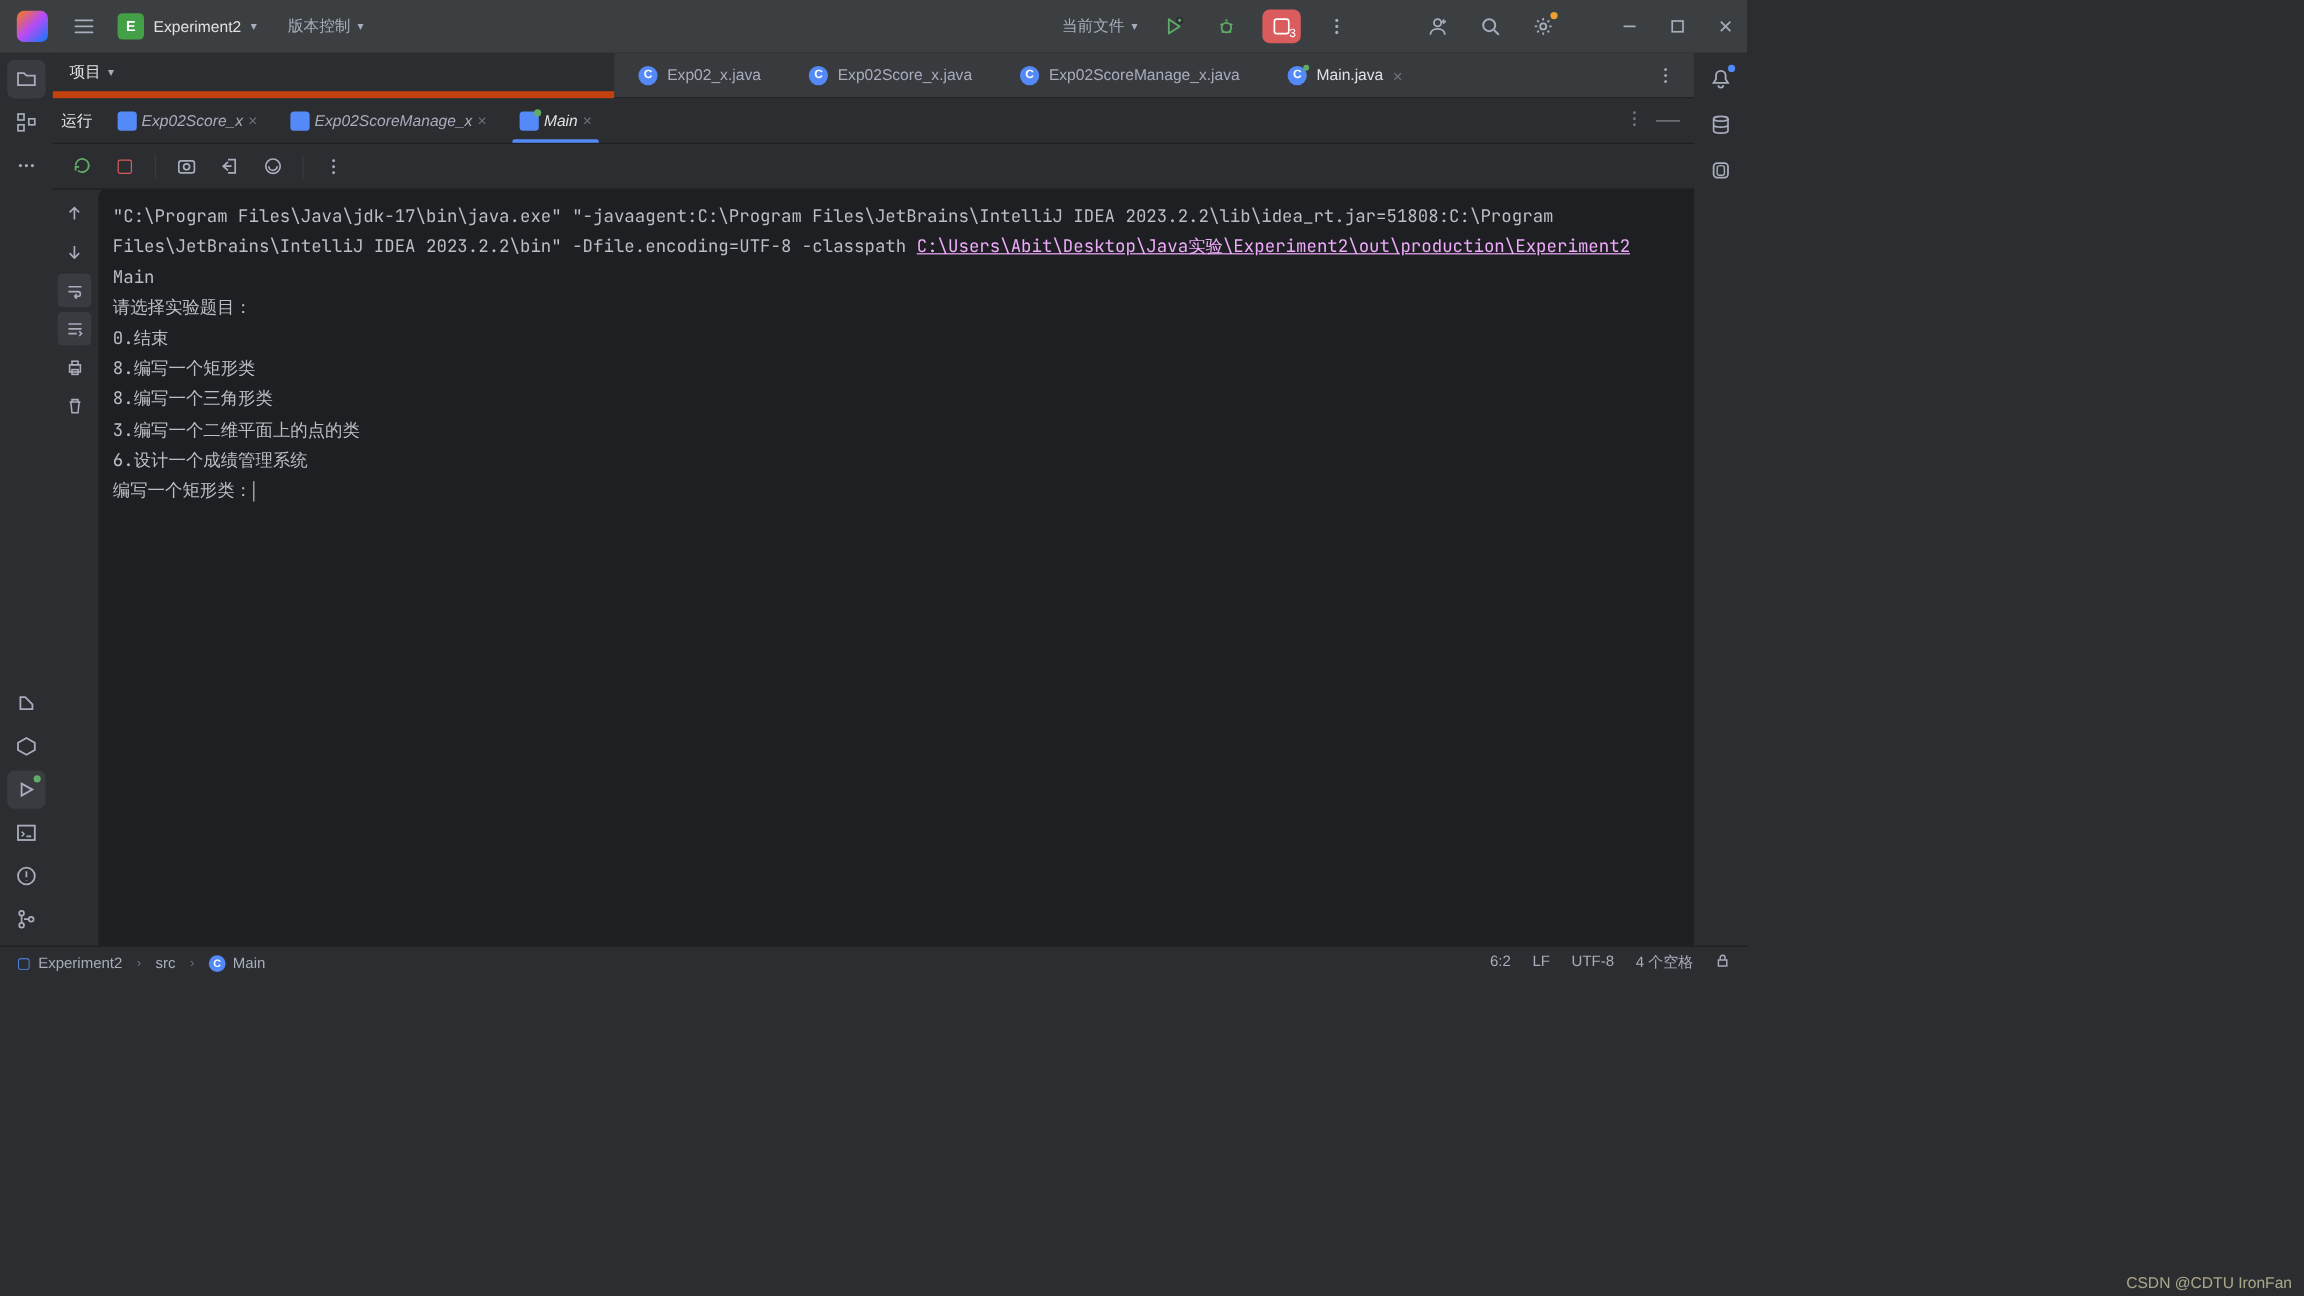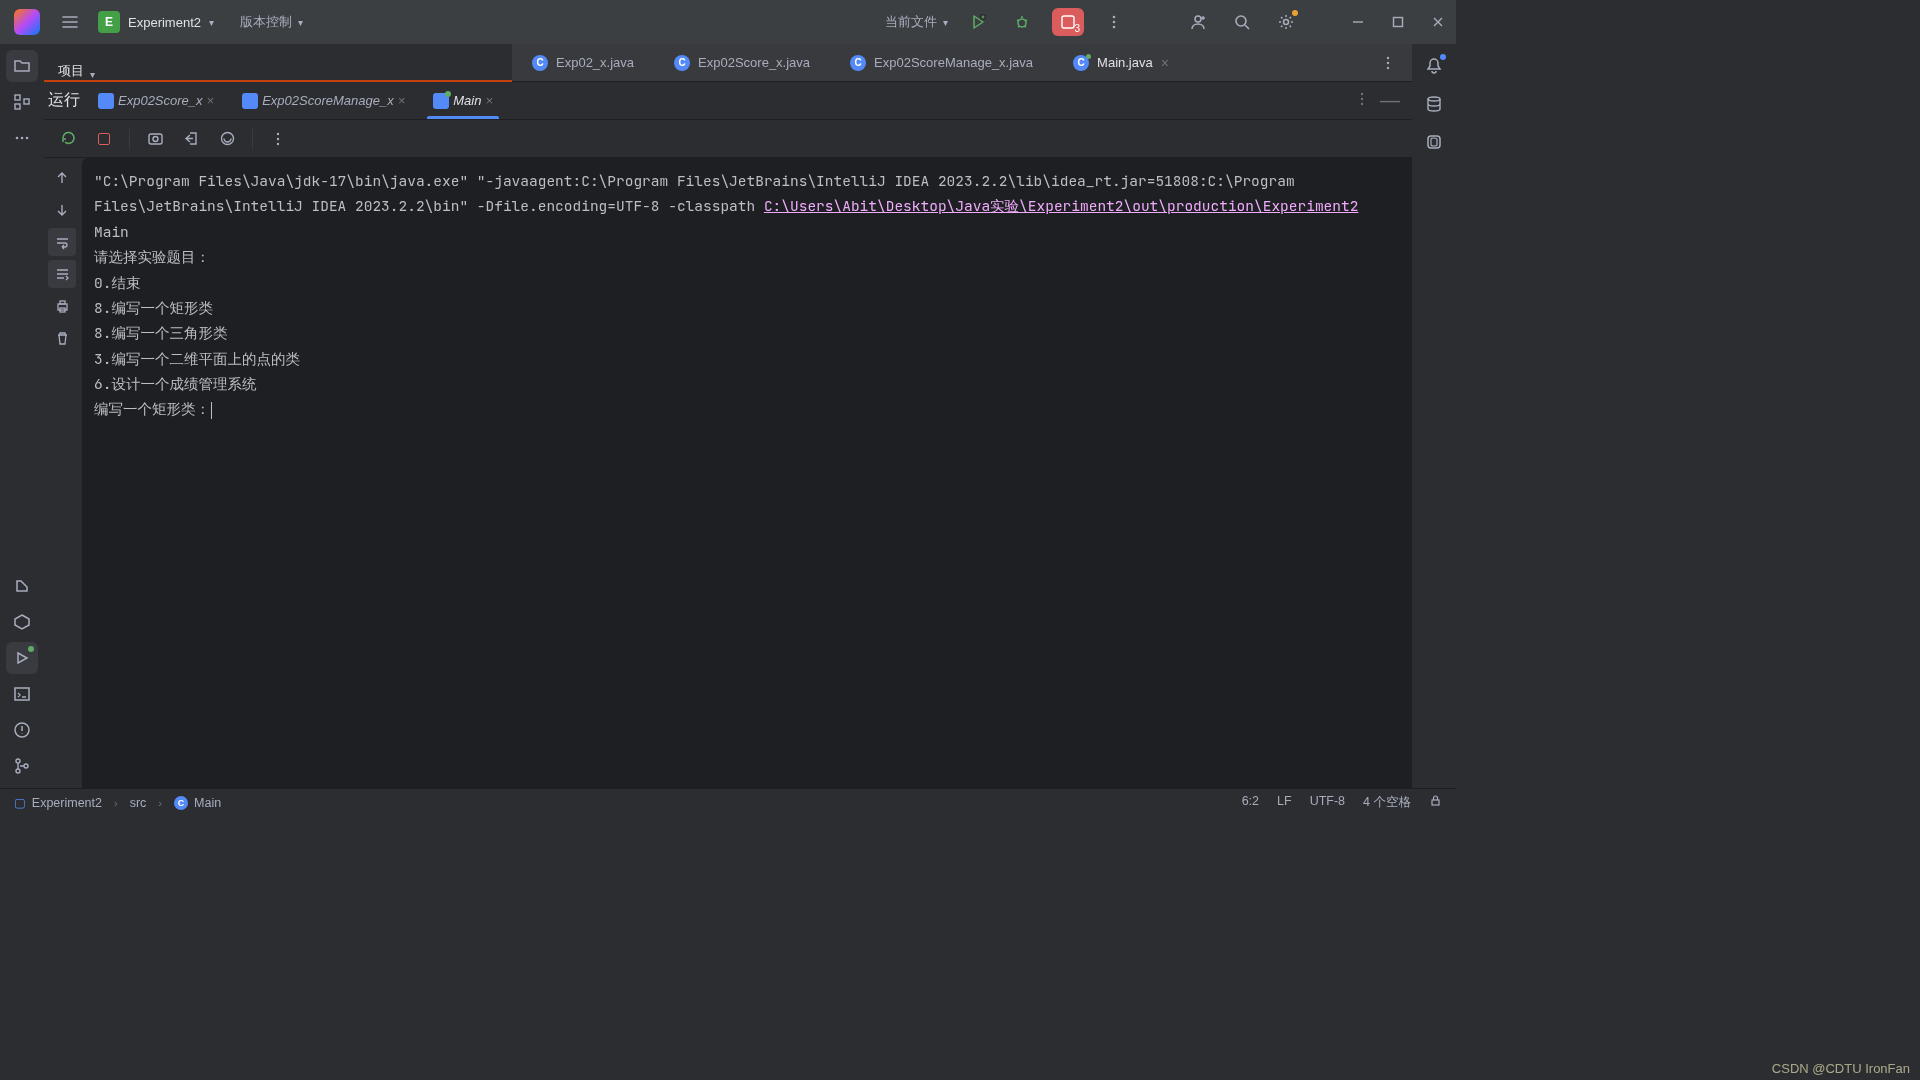--- a/index.html
+++ b/index.html
@@ -53,32 +53,32 @@
 .rc-btn { width:32px; height:32px; display:flex; align-items:center; justify-content:center; color:#a8adbd; cursor:pointer; border-radius:6px; }
 .bell-badge { position:relative; }
 .bell-badge::after { content:""; position:absolute; top:4px; right:4px; width:6px; height:6px; background:#548af7; border-radius:50%; }
 
 
 .mid { flex:1; display:flex; min-height:0; }
 .content { flex:1; display:flex; flex-direction:column; min-width:0; }
 
 
 .tabs-row { display:flex; align-items:stretch; height:38px; background:#2b2d30; }
-.proj-header { display:flex; align-items:flex-end; gap:6px; padding:0 14px; color:#dfe1e5; cursor:pointer; border-bottom:2px solid #c2410c; width:468px; flex-shrink:0; }
+.proj-header { display:flex; align-items:center; gap:6px; padding:0 14px; color:#dfe1e5; cursor:pointer; border-bottom:6px solid #c2410c; width:468px; flex-shrink:0; }
 .editor-tabs { display:flex; align-items:stretch; flex:1; border-bottom:1px solid #1e1f22; background:#383a3e; }
 .ed-tab { display:flex; align-items:center; gap:8px; padding:0 20px; color:#a8adbd; cursor:pointer; font-size:13px; }
 .ed-tab .c-ico { width:16px; height:16px; border-radius:50%; background:#548af7; color:#fff; font-size:10px; display:flex; align-items:center; justify-content:center; font-weight:600; }
 .ed-tab.active { color:#dfe1e5; }
 .ed-tab .x { color:#6f737a; font-size:14px; }
 .ed-tab.with-dot .c-ico { position:relative; }
 .ed-tab.with-dot .c-ico::after { content:""; position:absolute; top:-1px; right:-2px; width:5px; height:5px; background:#5fad65; border-radius:50%; }
 
 
 .run-row { display:flex; height:38px; background:#2b2d30; border-bottom:1px solid #1e1f22; }
-.run-label { width:40px; display:flex; align-items:center; justify-content:center; font-size:16px;text-align:center; }
+.run-label { width:40px; display:flex; align-items:center; justify-content:center; font-size:13px;text-align:center; }
 .run-tabs { display:flex; align-items:stretch; }
 .run-tab { display:flex; align-items:center; gap:4px; padding:0 14px; color:#a8adbd; cursor:pointer; position:relative;font-style:italic; }
 .run-tab .rt-ico { width:16px; height:16px; border-radius:3px; background:#548af7; position:relative; }
 .run-tab .rt-ico.dot::after { content:""; position:absolute; top:-2px; right:-2px; width:6px; height:6px; background:#5fad65; border-radius:50%; }
 .run-tab.active { color:#dfe1e5; }
 .run-tab.active::after { content:""; position:absolute; bottom:0; left:8px; right:8px; height:3px; background:#548af7; border-radius:2px 2px 0 0; }
 .run-tab .x { color:#6f737a; }
 .run-right { margin-left:auto; display:flex; align-items:center; gap:10px; padding-right:12px; color:#6f737a; }
 .run-right .dash { cursor:pointer; font-size:20px; }
 

